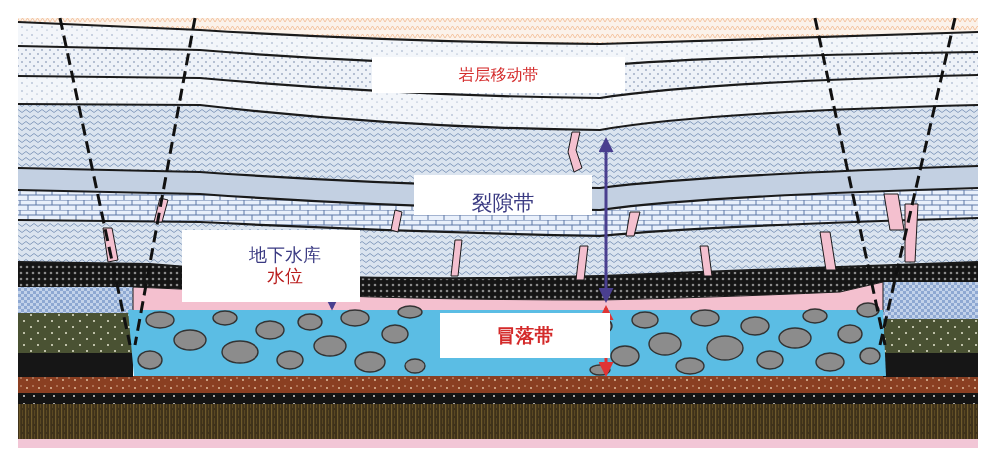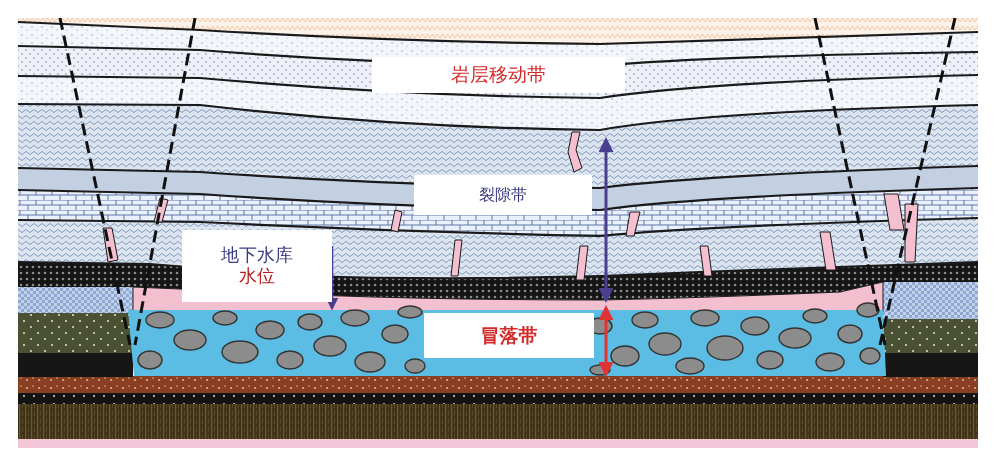--- a/index.html
+++ b/index.html
@@ -1,22 +1,22 @@
 <!DOCTYPE html>
 <html><head>
 <meta charset="utf-8">
 <style>
   html,body{margin:0;padding:0;background:#ffffff;}
   body{width:1000px;height:455px;position:relative;overflow:hidden;font-family:"DejaVu Sans",sans-serif;}
   #stage{position:absolute;left:0;top:0;width:1000px;height:455px;}
   .label-box{position:absolute;background:#ffffff;display:flex;align-items:center;justify-content:center;text-align:center;font-family:"DejaVu Serif",serif;line-height:1.15;}
-  #lbl-move{left:372px;top:57px;width:253px;height:36px;font-size:19px;}
-  #lbl-fract{left:414px;top:175px;width:178px;height:40px;font-size:16px;}
-  #lbl-water{left:182px;top:230px;width:150px;height:72px;font-size:18px;flex-direction:column;}
-  #lbl-cave{left:424px;top:313px;width:170px;height:45px;font-size:19px;}
+  #lbl-move{left:372px;top:57px;width:253px;height:36px;font-size:16px;}
+  #lbl-fract{left:414px;top:175px;width:178px;height:40px;font-size:21px;align-items:flex-end;}
+  #lbl-water{left:182px;top:230px;width:150px;height:72px;font-size:18px;flex-direction:column;padding-left:28px;}
+  #lbl-cave{left:440px;top:313px;width:170px;height:45px;font-size:19px;}
 </style>
 </head>
 <body>
 
 <div id="stage">
 <svg width="1000" height="455" viewBox="0 0 1000 455" xmlns="http://www.w3.org/2000/svg">
   <defs>
     <pattern id="pDots" width="8" height="8" patternUnits="userSpaceOnUse">
       <rect width="8" height="8" fill="#eef2f8"></rect>
       <circle cx="2" cy="2" r="0.8" fill="#6a7fa3"></circle>

